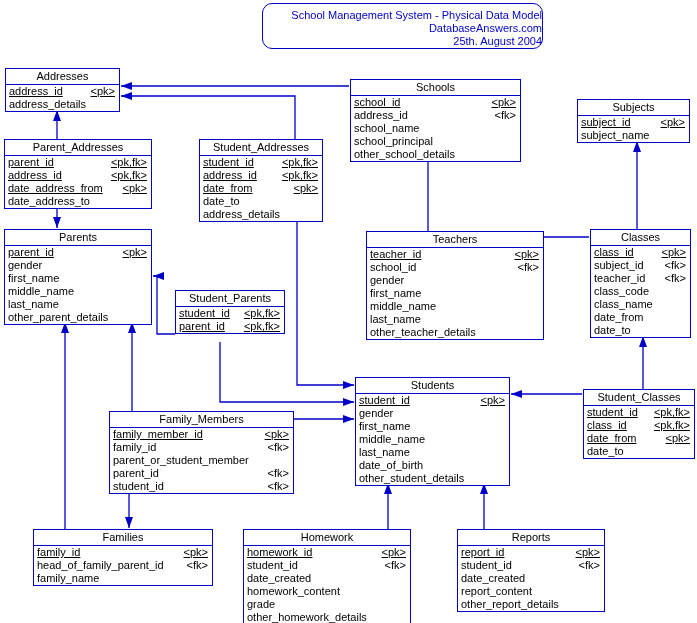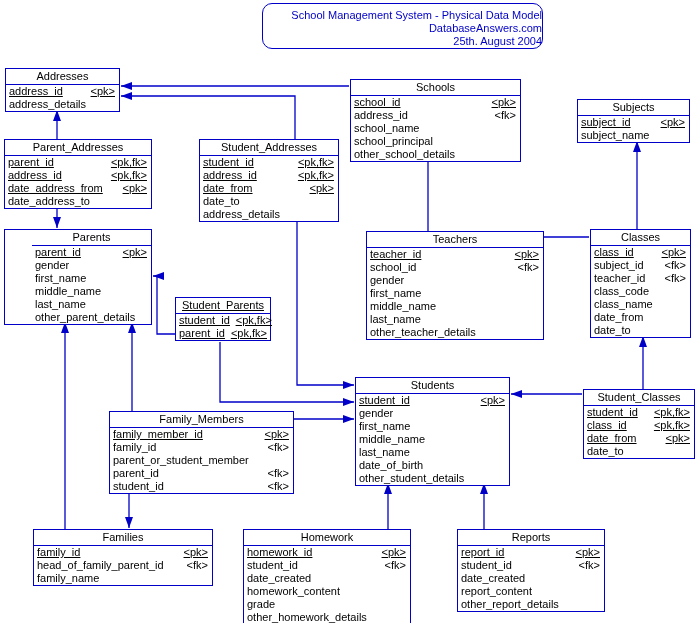--- a/index.html
+++ b/index.html
@@ -131,42 +131,42 @@
           <span class="f-tag">&lt;pk,fk&gt;</span>
         </div>
         <div class="entity-row pk">
           <span class="f-label">date_address_from</span>
           <span class="f-tag">&lt;pk&gt;</span>
         </div>
         <div class="entity-row">
           <span class="f-label">date_address_to</span>
         </div>
       </div>
-      <div class="entity" style="left: 199px; top: 139px; width: 140px;">
+      <div class="entity" style="left: 199px; top: 139px; width: 124px;">
         <div class="entity-header">Student_Addresses</div>
         <div class="entity-row pk">
           <span class="f-label">student_id</span>
           <span class="f-tag">&lt;pk,fk&gt;</span>
         </div>
         <div class="entity-row pk">
           <span class="f-label">address_id</span>
           <span class="f-tag">&lt;pk,fk&gt;</span>
         </div>
         <div class="entity-row pk">
           <span class="f-label">date_from</span>
           <span class="f-tag">&lt;pk&gt;</span>
         </div>
         <div class="entity-row">
           <span class="f-label">date_to</span>
         </div>
         <div class="entity-row">
           <span class="f-label">address_details</span>
         </div>
       </div>
-      <div class="entity" style="left: 4px; top: 229px; width: 148px; padding-left: 27px;">
+      <div class="entity" style="left: 4px; top: 229px; width: 148px;">
         <div class="entity-header">Parents</div>
         <div class="entity-row pk">
           <span class="f-label">parent_id</span>
           <span class="f-tag">&lt;pk&gt;</span>
         </div>
         <div class="entity-row">
           <span class="f-label">gender</span>
         </div>
         <div class="entity-row">
           <span class="f-label">first_name</span>
@@ -227,21 +227,21 @@
         <div class="entity-row">
           <span class="f-label">class_name</span>
         </div>
         <div class="entity-row">
           <span class="f-label">date_from</span>
         </div>
         <div class="entity-row">
           <span class="f-label">date_to</span>
         </div>
       </div>
-      <div class="entity" style="left: 175px; top: 297px; width: 96px; text-decoration: underline;">
+      <div class="entity" style="left: 175px; top: 290px; width: 110px;">
         <div class="entity-header">Student_Parents</div>
         <div class="entity-row pk">
           <span class="f-label">student_id</span>
           <span class="f-tag">&lt;pk,fk&gt;</span>
         </div>
         <div class="entity-row pk">
           <span class="f-label">parent_id</span>
           <span class="f-tag">&lt;pk,fk&gt;</span>
         </div>
       </div>

